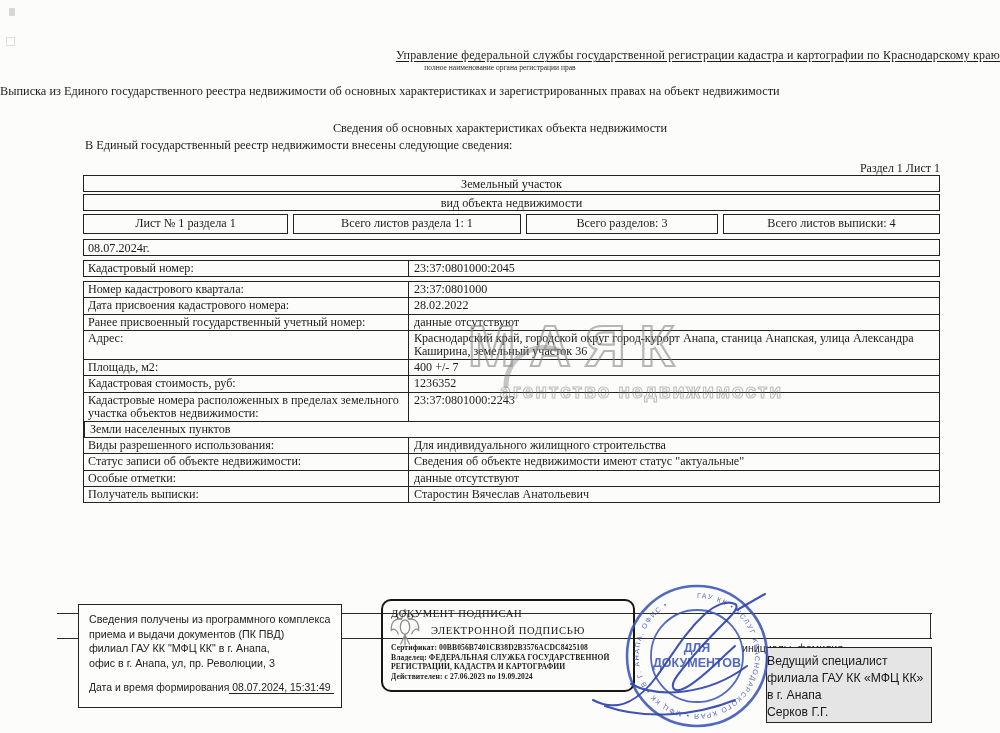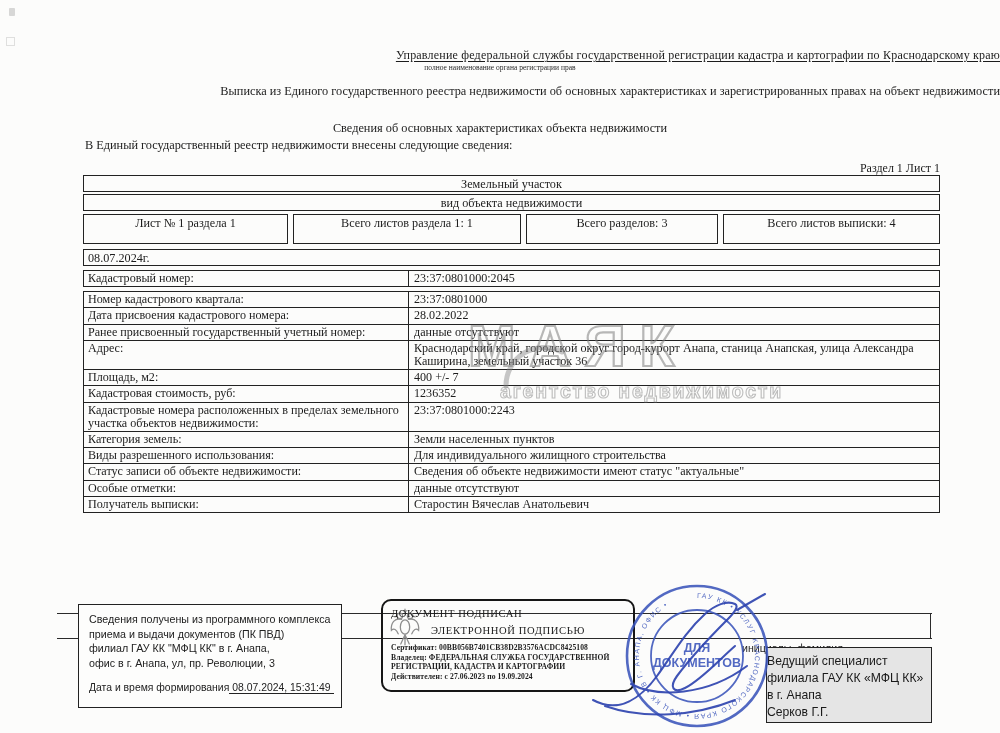--- a/index.html
+++ b/index.html
@@ -6,32 +6,32 @@
   .page{
     position:relative;width:1000px;height:733px;margin:0 auto;
     background:#fcfcfb;overflow:hidden;
     font-family:"Liberation Serif", serif;color:#1c1c1c;
   }
   .abs{position:absolute;}
   
   .org-title{top:48px;left:0;width:100%;text-align:right;font-size:12px;
     text-decoration:underline;text-underline-offset:2px;letter-spacing:.2px;}
   .org-caption{top:63px;left:0;width:100%;text-align:center;font-size:7.5px;color:#2a2a2a;}
-  .doc-title{top:84px;left:0;width:100%;text-align:right;font-size:12.3px;}
+  .doc-title{top:84px;left:0;width:100%;text-align:left;font-size:12.3px;}
   .section-title{top:121px;left:0;width:100%;text-align:center;font-size:12.3px;}
   .intro-line{top:138px;left:85px;font-size:12.3px;}
   .section-sheet{top:161px;right:60px;font-size:12px;}
   
   .tbl{left:83px;top:175px;width:857px;}
   .box{border:1.5px solid #222;box-sizing:border-box;background:transparent;}
   .rowbox{margin-bottom:2px;font-size:12.2px;line-height:14px;padding:1px 4px 0;}
   .center{text-align:center;}
   .cols4{display:grid;grid-template-columns:205px 228px 192px 1fr;column-gap:5px;
     margin:3px 0 5px;}
-  .cols4 .box{font-size:12.2px;line-height:15px;text-align:center;padding-top:1px;height:30px;}
+  .cols4 .box{font-size:12.2px;line-height:15px;text-align:center;padding-top:1px;height:20px;}
   .daterow{margin-bottom:4px;}
   .kvrow{display:grid;grid-template-columns:324px 1fr;}
   .kvrow .lbl{padding:1px 4px 1px 4px;font-size:12.1px;line-height:13.2px;}
   .kvrow .val{border-left:1.5px solid #222;padding:1px 4px 1px 5px;font-size:12.1px;line-height:13.2px;}
   .firstrow{margin-bottom:4px;}
   .kvgroup .kvrow + .kvrow{border-top:1.5px solid #222;}
   
   .wm{left:468px;top:320px;z-index:8;pointer-events:none;font-family:"Liberation Sans",sans-serif;}
   .wm-title{font-size:57px;font-weight:700;letter-spacing:14px;line-height:52px;
     color:transparent;-webkit-text-stroke:2.2px rgba(125,125,125,.55);}
@@ -120,21 +120,20 @@
       </div>
       <div class="kvrow">
         <div class="lbl">Кадастровая стоимость, руб:</div>
         <div class="val">1236352</div>
       </div>
       <div class="kvrow">
         <div class="lbl">Кадастровые номера расположенных в пределах земельного участка объектов недвижимости:</div>
         <div class="val">23:37:0801000:2243</div>
       </div>
       <div class="kvrow">
-        <div class="lbl">Категория земель:</div>
         <div class="val">Земли населенных пунктов</div>
       </div>
       <div class="kvrow">
         <div class="lbl">Виды разрешенного использования:</div>
         <div class="val">Для индивидуального жилищного строительства</div>
       </div>
       <div class="kvrow">
         <div class="lbl">Статус записи об объекте недвижимости:</div>
         <div class="val">Сведения об объекте недвижимости имеют статус "актуальные"</div>
       </div>

